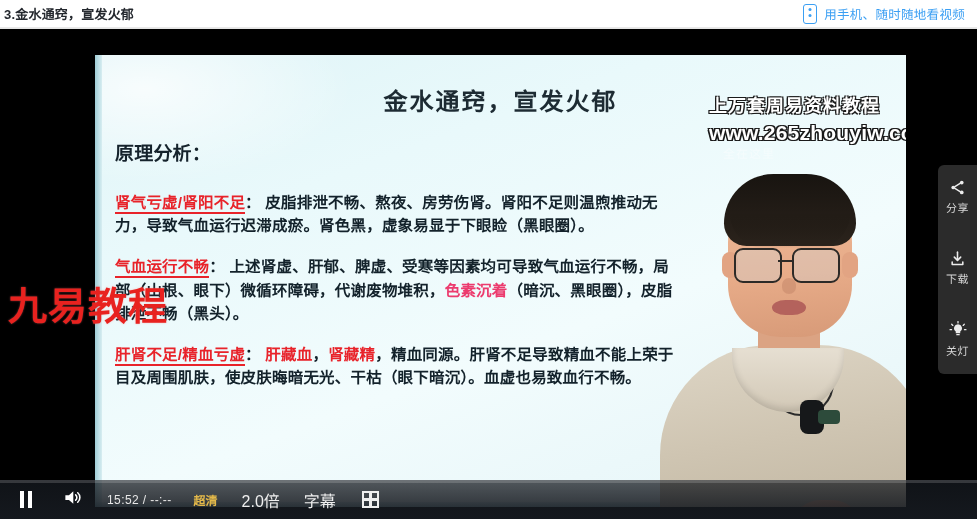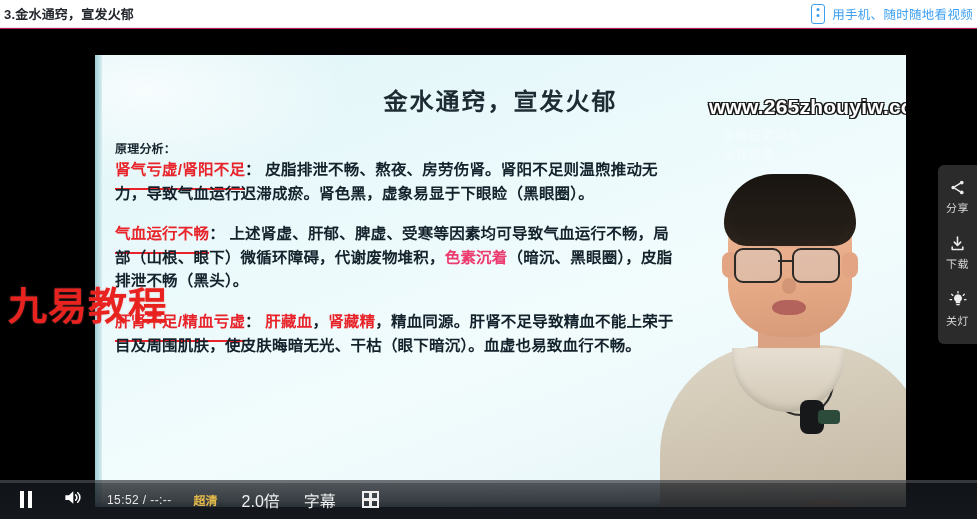--- a/index.html
+++ b/index.html
@@ -5,21 +5,21 @@
 <style>
   html, body {
     margin: 0; padding: 0;
     background: #ffffff;
     font-family: "Liberation Sans", "DejaVu Sans", sans-serif;
   }
   #app {
     position: relative;
     width: 977px; height: 519px;
     overflow: hidden;
-    background: #be185d;
+    background: #e5e5e5;
   }
 
   
   .header {
     position: absolute; left: 0; top: 0;
     width: 977px; height: 28px;
     background: #ffffff;
     border-bottom: 1px solid #e9e9e9;
     display: flex; align-items: center;
     box-sizing: border-box;
@@ -28,21 +28,21 @@
     margin-left: 4px;
     font-size: 13px; font-weight: bold;
     color: #24282e;
     letter-spacing: .2px;
     white-space: nowrap;
   }
   .header-right {
     margin-left: auto;
     display: flex; align-items: center;
     gap: 7px;
-    padding-right: 4px;
+    padding-right: 12px;
     overflow: hidden;
     max-width: 168px;
   }
   .phone-icon {
     width: 12px; height: 18px;
     border: 1.6px solid #3b9ff3;
     border-radius: 3px;
     position: relative;
     flex: 0 0 auto;
   }
@@ -123,28 +123,29 @@
     position: absolute;
     left: 20px; top: 85px;
     width: 560px;
     font-size: 15.5px;
     line-height: 1.52;
     color: #13222b;
     font-weight: bold;
     letter-spacing: .2px;
   }
   .lead {
-    font-size: 12px;
+    font-size: 19px;
     color: #15232c;
+    margin-bottom: 22px;
   }
   .para { margin-bottom: 17px; }
   .kw-red {
     color: #e8232a;
     border-bottom: 2px solid #e8232a;
-    padding-bottom: 10px;
+    padding-bottom: 1px;
   }
   .kw-pink { color: #ec3b6e; }
   .kw-plain-red { color: #e8232a; }
 
   
   .presenter {
     position: absolute;
     left: 545px; top: 105px;
     width: 300px; height: 373px;
     overflow: hidden;
@@ -284,21 +285,21 @@
 
   
   .side-panel {
     position: absolute;
     right: 0; top: 136px;
     width: 39px;
     background: #2b2b2b;
     border-radius: 6px 0 0 6px;
     padding: 14px 0 16px;
     display: flex; flex-direction: column;
-    align-items: center; gap: 20px;
+    align-items: center; gap: 35px;
     z-index: 12;
   }
   .side-item {
     display: flex; flex-direction: column;
     align-items: center; gap: 3px;
     cursor: pointer;
   }
   .side-item svg { display:block; }
   .side-label {
     font-size: 11px; color: #d6d6d6;
@@ -426,20 +427,21 @@
           <div class="p-bridge"></div>
           <div class="p-nose"></div>
           <div class="p-mouth"></div>
           <div class="p-mic"></div>
           <div class="p-hand"></div>
 
         </div>
       </div>
 
       <div class="wm-site">
+        <div class="l1">上万套周易资料教程</div>
         <div class="l2">www.265zhouyiw.com</div>
       </div>
 
       <div class="wm-brand">九易教程</div>
 
     </div>
 
     <div class="side-panel">
 
       <div class="side-item">

